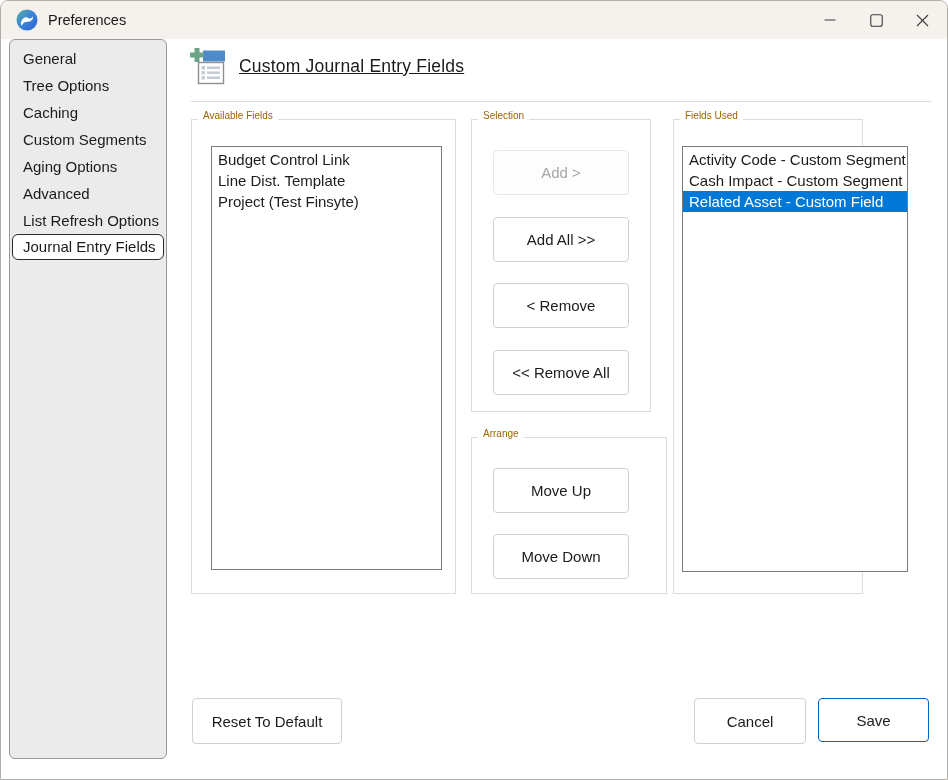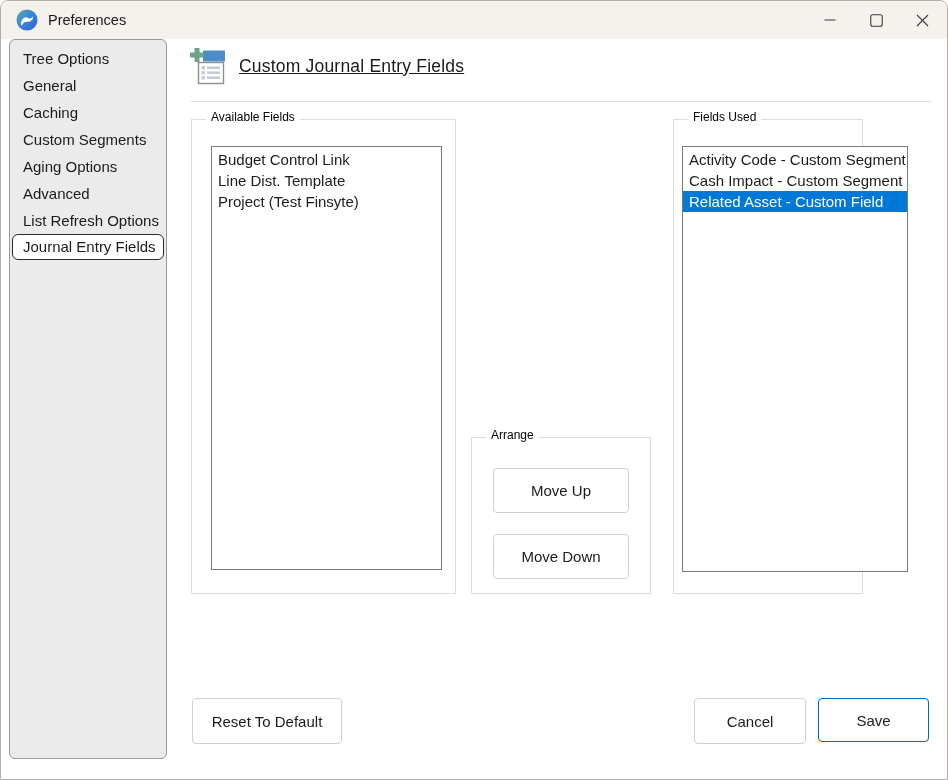--- a/index.html
+++ b/index.html
@@ -46,26 +46,26 @@
 
   
   .header{position:absolute;left:189px;top:44px;height:42px;display:flex;align-items:center;}
   .header-icon{width:37px;height:37px;display:flex;}
   .header-title{margin-left:12px;font-size:17.5px;color:#1a1a1a;letter-spacing:.2px;text-decoration:underline;}
   .separator{position:absolute;left:190px;top:100px;width:740px;height:1px;background:var(--separator,#d9d9d9);}
 
   
   .groupbox{position:absolute;border:1px solid var(--group-border,#dcdcdc);}
   .gb-label{
-    position:absolute;top:-10px;left:14px;background:#ffffff;
-    padding:0 5px;font-size:12px;color:#000000;white-space:nowrap;
+    position:absolute;top:-10px;left:6px;background:#ffffff;
+    padding:0 5px;font-size:10px;color:#a16207;white-space:nowrap;
   }
   .groupbox.available{left:190px;top:118px;width:265px;height:475px;}
   .groupbox.selection{left:470px;top:118px;width:180px;height:293px;}
-  .groupbox.arrange  {left:470px;top:436px;width:180px;height:157px;}
+  .groupbox.arrange  {left:470px;top:436px;width:196px;height:157px;}
   .groupbox.used     {left:672px;top:118px;width:190px;height:475px;}
 
   
   .listbox{
     position:absolute;background:#fff;
     border:1px solid var(--list-border,#7a7a7a);
     font-size:15px;padding:2px 0;overflow:hidden;
   }
   .available .listbox{left:19px;top:26px;width:231px;height:424px;}
   .used .listbox{left:8px;top:26px;width:226px;height:426px;}
@@ -128,22 +128,22 @@
       <div class="win-ctrl">
         <svg width="13" height="13" viewBox="0 0 13 13">
           <line x1="1" y1="1" x2="12" y2="12" stroke="#3d3d3d" stroke-width="1.1"></line>
           <line x1="12" y1="1" x2="1" y2="12" stroke="#3d3d3d" stroke-width="1.1"></line>
         </svg>
       </div>
     </div>
   </div>
 
   <div class="sidebar">
+      <div class="side-item">General</div>
       <div class="side-item">Tree Options</div>
-      <div class="side-item">General</div>
       <div class="side-item">Caching</div>
       <div class="side-item">Custom Segments</div>
       <div class="side-item">Aging Options</div>
       <div class="side-item">Advanced</div>
       <div class="side-item">List Refresh Options</div>
       <div class="side-item selected">Journal Entry Fields</div>
     </div>
 
   <div class="header">
     <span class="header-icon">
@@ -166,20 +166,27 @@
 
   <div class="groupbox available">
     <span class="gb-label">Available Fields</span>
     <div class="listbox" id="available-list">
         <div class="list-item">Budget Control Link</div>
         <div class="list-item">Line Dist. Template</div>
         <div class="list-item">Project (Test Finsyte)</div>
       </div>
   </div>
 
+  <div class="groupbox selection">
+    <span class="gb-label">Selection</span>
+  <button class="btn" disabled="">Add &gt;</button>
+      <button class="btn">Add All &gt;&gt;</button>
+      <button class="btn">&lt; Remove</button>
+      <button class="btn">&lt;&lt; Remove All</button>
+    </div>
 
   <div class="groupbox arrange">
     <span class="gb-label">Arrange</span>
   <button class="btn">Move Up</button>
       <button class="btn">Move Down</button>
     </div>
 
   <div class="groupbox used">
     <span class="gb-label">Fields Used</span>
     <div class="listbox" id="used-list">

